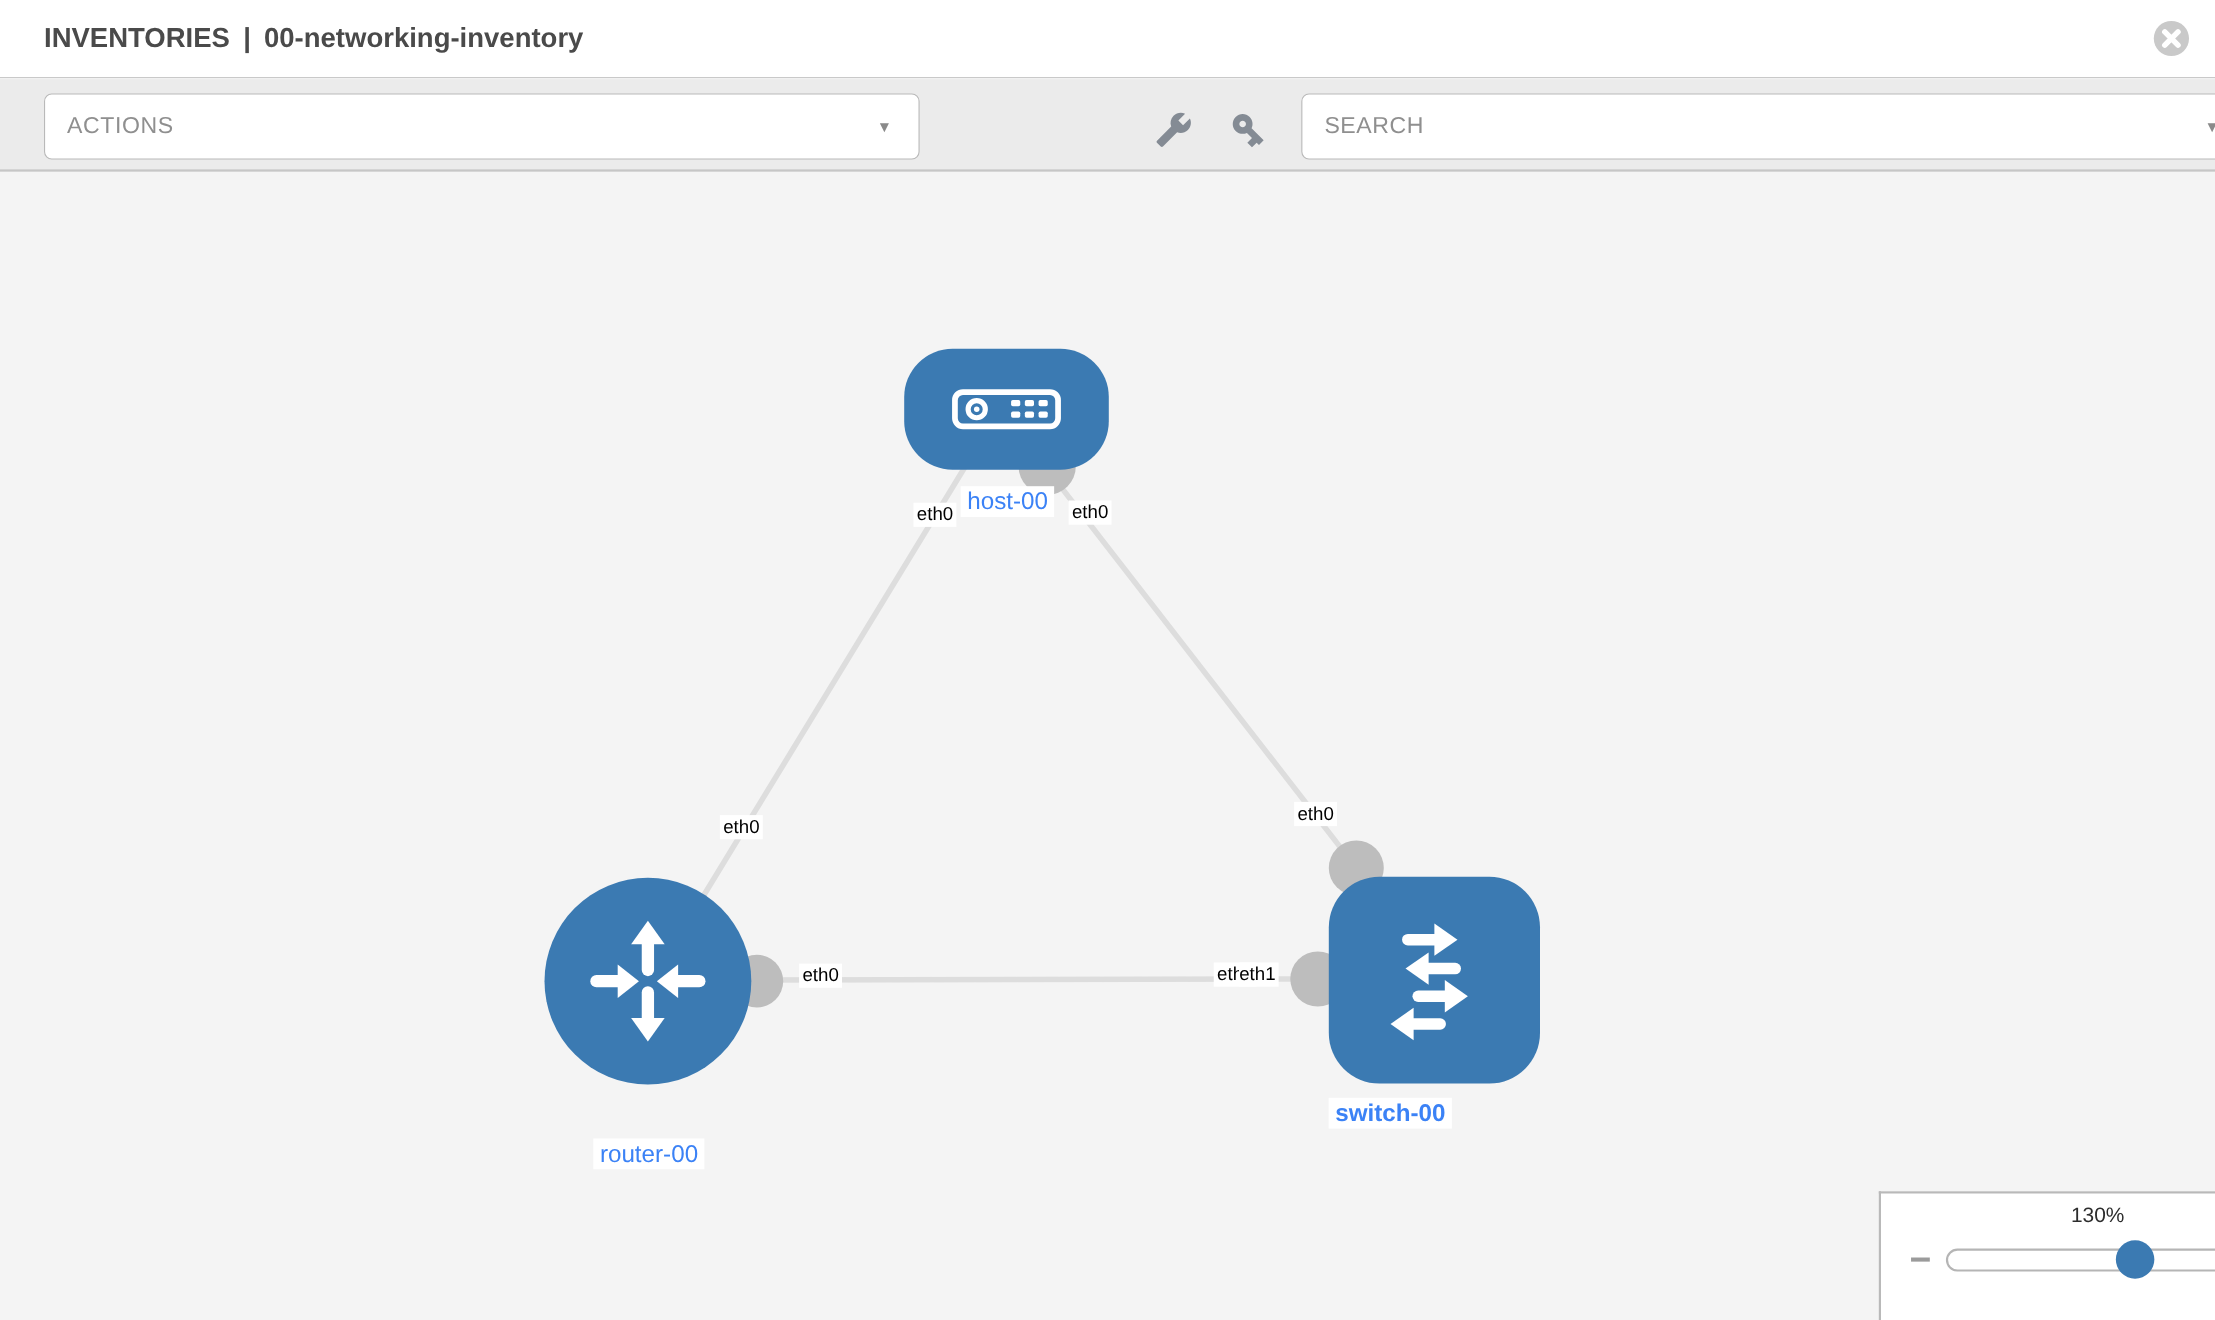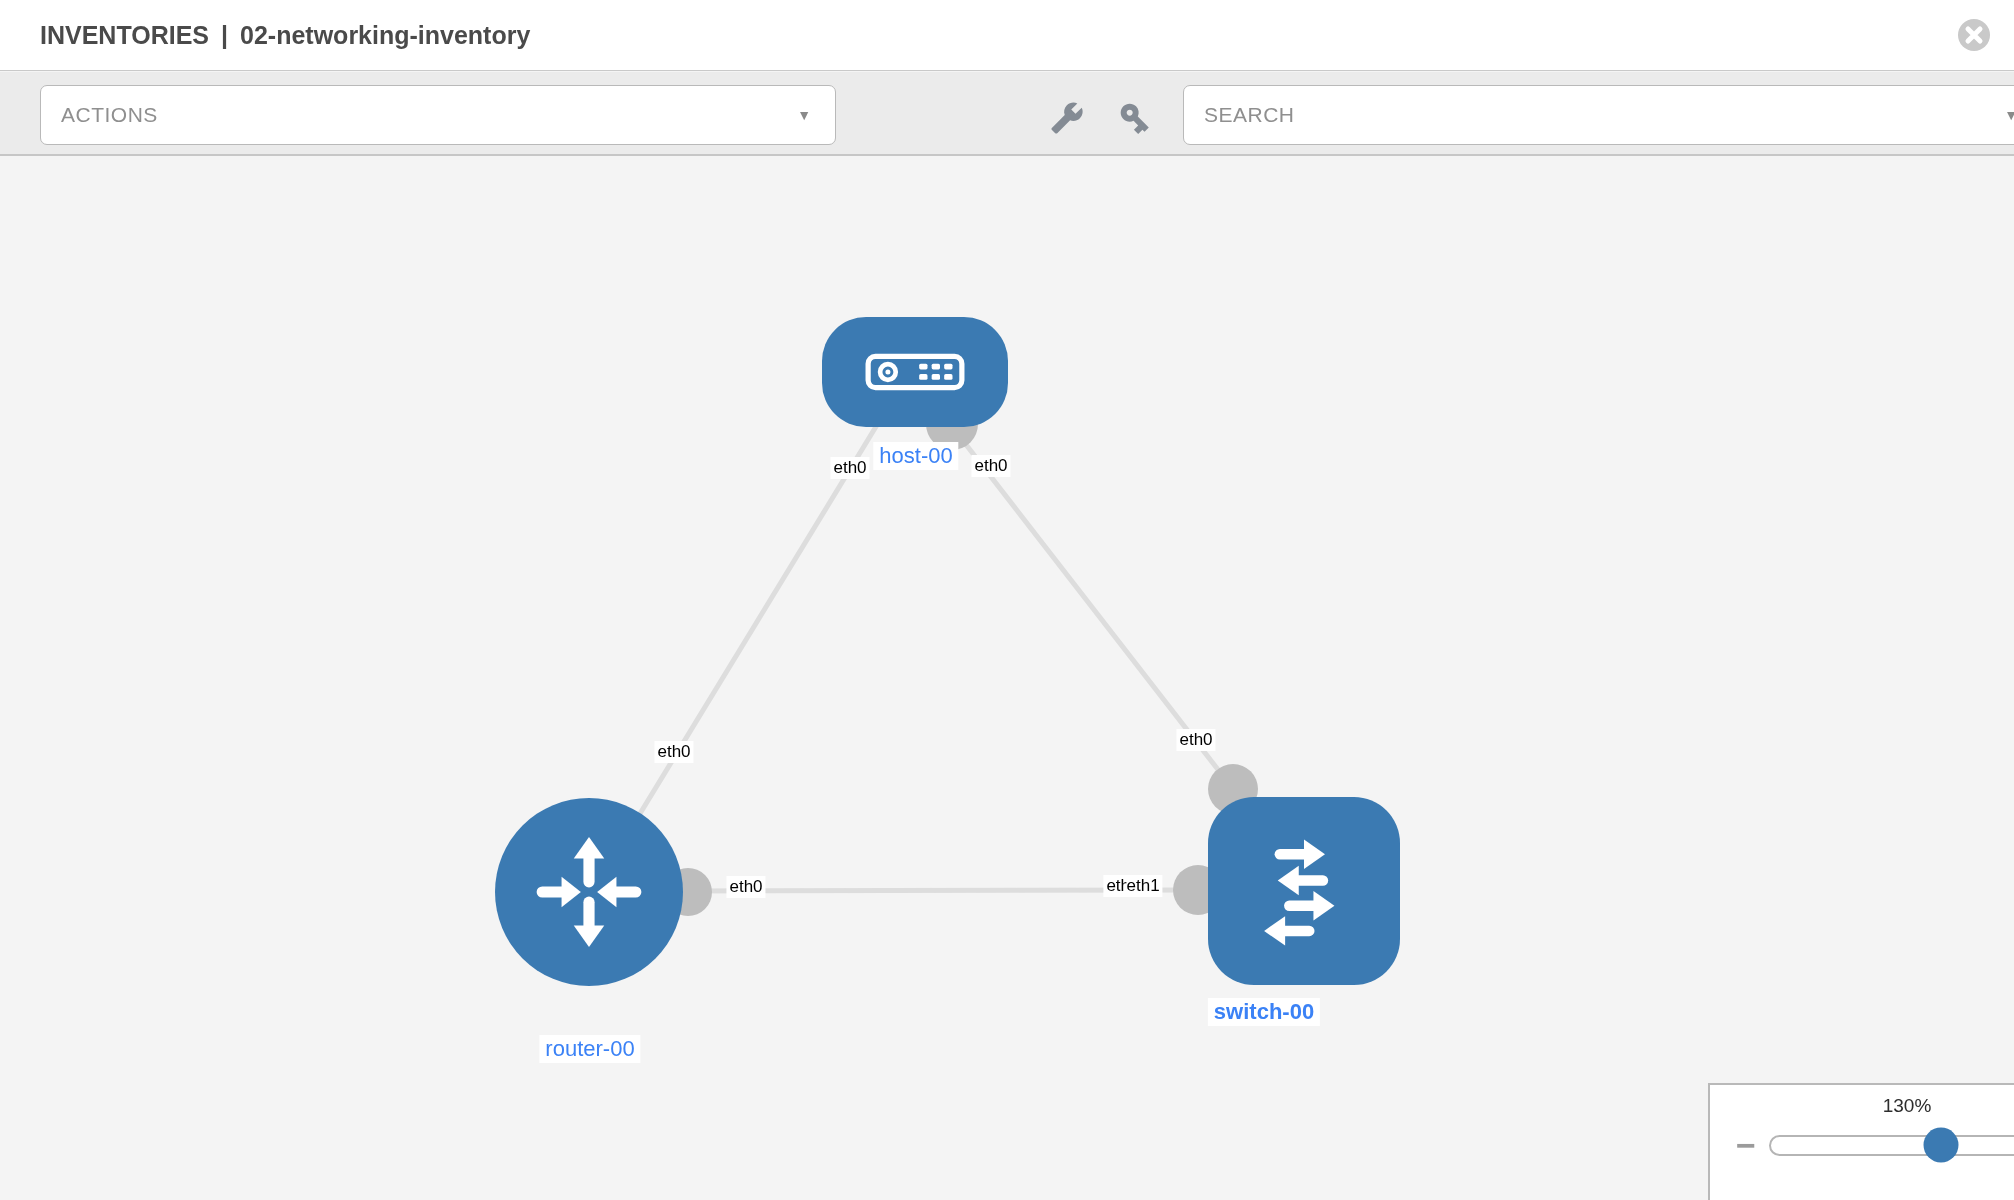--- a/index.html
+++ b/index.html
@@ -61,21 +61,21 @@
 </style>
 </head>
 <body>
 
 <div class="app">
 
   <header class="hdr">
     <div class="hdr-title">
       <span>INVENTORIES</span>
       <span>|</span>
-      <span>02-networking-inventory</span>
+      <span>00-networking-inventory</span>
     </div>
     <button class="hdr-close" title="">
       <svg width="36" height="36" viewBox="0 0 36 36">
         <circle cx="18" cy="18" r="16" fill="#c9c9c9"></circle>
         <path d="M12 12 L24 24 M24 12 L12 24" stroke="#ffffff" stroke-width="5" stroke-linecap="round"></path>
       </svg>
     </button>
   </header>
 
   <div class="tbar">

